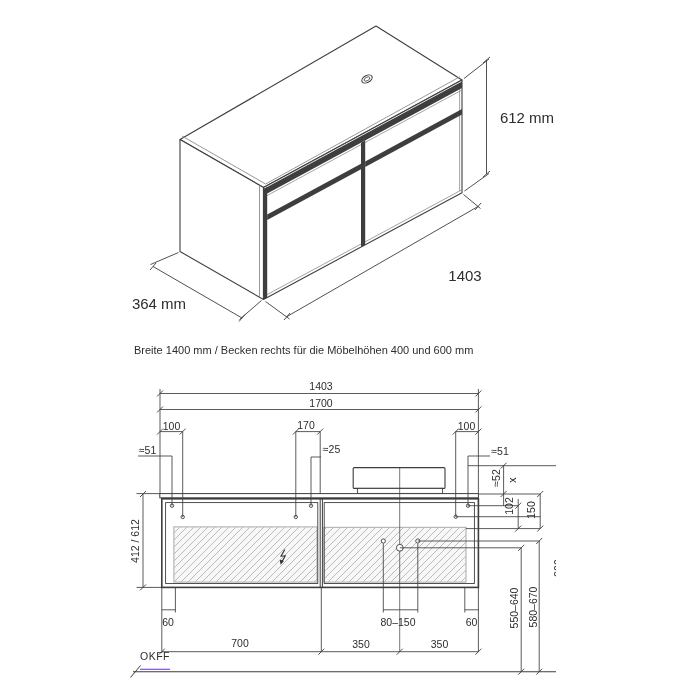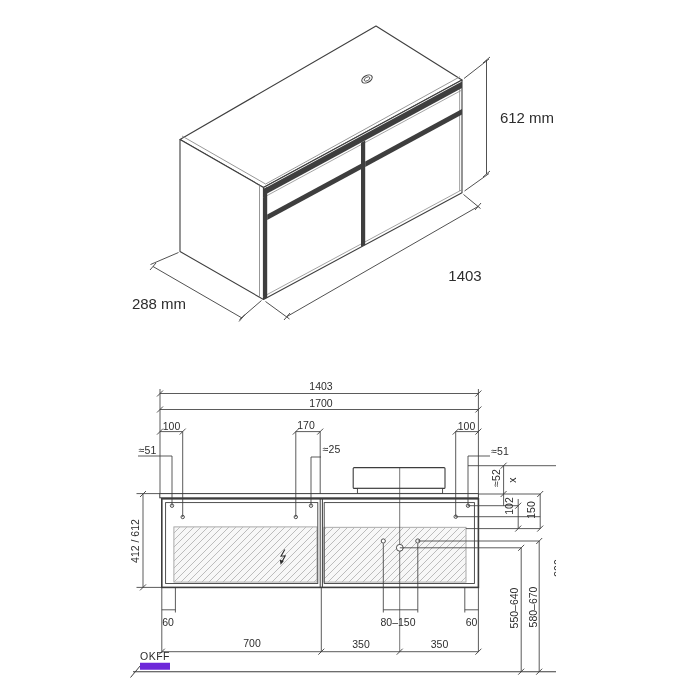--- a/index.html
+++ b/index.html
@@ -6,21 +6,21 @@
   #stage{
     position:relative;width:556px;height:700px;background:#ffffff;overflow:hidden;
     font-family:"Liberation Sans","DejaVu Sans",sans-serif;color:#2d2d2d;
   }
   #stage svg{position:absolute;left:0;top:0;}
   .lbl{position:absolute;white-space:nowrap;transform:translate(-50%,-50%);
        font-size:10.5px;line-height:1;color:#2d2d2d;}
   .lbl.big{font-size:15px;}
   .lbl.rot{transform:translate(-50%,-50%) rotate(-90deg);}
   .lbl.note{transform:none;font-size:11px;}
-  .lbl.okff{letter-spacing:.5px;border-bottom:7px solid #6d28d9;padding-bottom:1px;}
+  .lbl.okff{letter-spacing:.5px;border-bottom:1px solid #6d28d9;padding-bottom:7px;}
 </style>
 </head>
 <body>
 
 <div id="stage">
 
   <svg width="700" height="700" viewBox="0 0 700 700">
     <defs>
       <pattern id="hatch" patternUnits="userSpaceOnUse" width="7" height="7">
         <path d="M0,7 L7,0" stroke="#b5b5b5" stroke-width="0.9"></path>
@@ -207,22 +207,23 @@
 
       <g stroke="#3d3d3d">
         <line x1="133" y1="671.7" x2="566.3" y2="671.7" stroke-width="1.1"></line>
         <line x1="130.5" y1="677.5" x2="140.5" y2="665.5" stroke-width="1"></line>
       </g>
     </g>
   </svg>
 
   <span class="lbl big" style="left:527px;top:117px">612 mm</span>
   <span class="lbl big" style="left:465px;top:275px">1403</span>
-  <span class="lbl big" style="left:159px;top:303px">288 mm</span>
-
+  <span class="lbl big" style="left:159px;top:303px">364 mm</span>
+
+  <span class="lbl note" style="left:134px;top:345px">Breite 1400 mm / Becken rechts für die Möbelhöhen 400 und 600 mm</span>
 
   <span class="lbl" style="left:321px;top:386px">1403</span>
   <span class="lbl" style="left:321px;top:403px">1700</span>
 
   <span class="lbl" style="left:171.5px;top:425.5px">100</span>
   <span class="lbl" style="left:306px;top:425px">170</span>
   <span class="lbl" style="left:466.5px;top:425.5px">100</span>
 
   <span class="lbl" style="left:147.5px;top:449.5px">≈51</span>
   <span class="lbl" style="left:331.5px;top:449px">≈25</span>
@@ -235,19 +236,19 @@
 
   <span class="lbl rot" style="left:134.5px;top:540.5px">412 / 612</span>
   <span class="lbl rot" style="left:557.5px;top:568px">900</span>
   <span class="lbl rot" style="left:514px;top:607.5px">550–640</span>
   <span class="lbl rot" style="left:532.5px;top:607px">580–670</span>
 
   <span class="lbl" style="left:168px;top:622px">60</span>
   <span class="lbl" style="left:398px;top:622px">80–150</span>
   <span class="lbl" style="left:471.5px;top:622px">60</span>
 
-  <span class="lbl" style="left:252px;top:643px">700</span>
+  <span class="lbl" style="left:240px;top:643px">700</span>
   <span class="lbl" style="left:361px;top:643.5px">350</span>
   <span class="lbl" style="left:439.5px;top:643.5px">350</span>
 
   <span class="lbl okff" style="left:155px;top:660px">OKFF</span>
 
 </div>
 
 </body></html>

